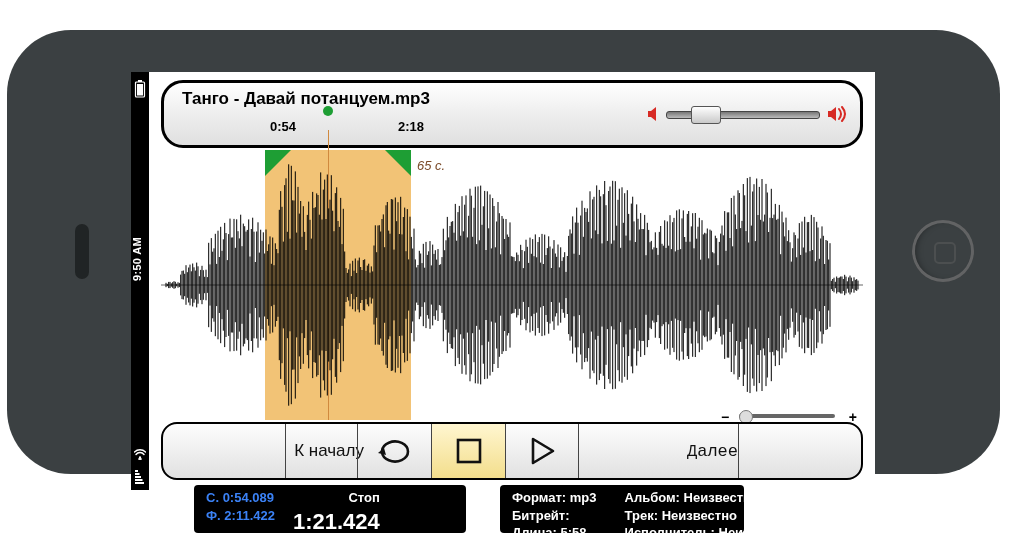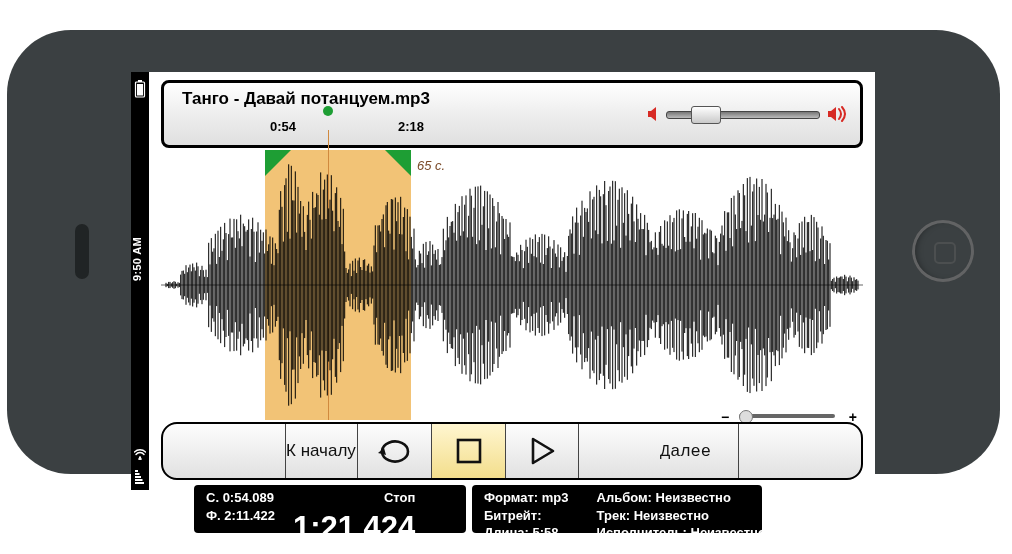--- a/index.html
+++ b/index.html
@@ -15,21 +15,21 @@
   .screen { position:absolute; left:142px; top:42px; width:726px; height:418px; background:#fff; }
 
   
   .statusbar { position:absolute; left:-18px; top:0; width:18px; height:418px; background:#000; }
   .battery-icon { position:absolute; right:3px; top:8px; }
   .clock { position:absolute; bottom:209px; left:0; width:18px; height:18px; transform:rotate(-90deg); transform-origin:center; color:#fff; font-size:11px; font-weight:bold; letter-spacing:.3px; white-space:nowrap; }
   .signal { position:absolute; left:3px; bottom:4px; }
   .wifi-icon { position:absolute; left:3px; bottom:30px; }
 
   
-  .topcard { position:absolute; left:12px; right:12px; top:8px; height:62px; border:3px solid #000; border-radius:8px;
+  .topcard { position:absolute; left:12px; right:12px; top:8px; height:62px; border:3px solid #000; border-radius:22px;
              background:linear-gradient(#fff,#ececec 55%,#e0e0e0); }
   .filename { position:absolute; left:18px; top:6px; font-size:17px; font-weight:600; }
   .marker-labels { position:absolute; left:90px; top:36px; font-size:13px; font-weight:600; }
   .marker-start { position:absolute; left:0;margin-left:16px; }
   .marker-end   { position:absolute; left:144px; }
   .vol-low { position:absolute; right:198px; top:22px; color:#d72a24; }
   .vol-high{ position:absolute; right:12px;  top:22px; color:#d72a24; }
   .vol-track { position:absolute; right:40px; top:28px; width:152px; height:6px; background:linear-gradient(#777,#bbb); border:1px solid #444; border-radius:3px; }
   .vol-knob { position:absolute; left:24px; top:-6px; width:28px; height:16px; background:linear-gradient(#fefefe,#c9c9c9); border:1px solid #555; border-radius:3px; }
 
@@ -52,31 +52,31 @@
   .zoom-plus  { position:absolute; right:-8px; top:-5px; font-size:14px; font-weight:bold; }
 
   
   .controls { position:absolute; left:12px; right:12px; bottom:10px; height:54px;
               background:linear-gradient(#fdfdfd,#e1e1e1); border:2px solid #000; border-radius:16px; overflow:hidden; }
   .btnrow { position:absolute; top:0; bottom:0; left:194px; right:194px; display:flex; }
   .ctrl { flex:0 0 auto; width:74px; height:100%; box-sizing:border-box; border-left:1.5px solid #444;
           display:flex; align-items:center; justify-content:center; }
   .ctrl:last-child { border-right:1.5px solid #444; }
   .ctrl.active { background:linear-gradient(#fff6d0,#f3de8c); }
-  .sidebtn { position:absolute; top:0; bottom:0; width:78px; display:flex; align-items:center; justify-content:flex-start; font-size:17px; font-weight:400; color:#111; }
+  .sidebtn { position:absolute; top:0; bottom:0; width:78px; display:flex; align-items:center; justify-content:flex-end; font-size:17px; font-weight:400; color:#111; }
   .sidebtn.left  { left:122px; border-left:1.5px solid #444; }
   .sidebtn.right { right:122px; border-right:1.5px solid #444;font-family:Liberation Mono, monospace; }
 
   
   .panel { position:absolute; background:#000; color:#fff; border-radius:4px; padding:4px 12px 5px; font-size:13px; line-height:1.35; }
   .panel1 { left:194px; top:485px; width:272px; height:48px; box-sizing:border-box; }
-  .panel2 { left:472px; top:485px; width:290px; height:48px; box-sizing:border-box; }
+  .panel2 { left:500px; top:485px; width:244px; height:48px; box-sizing:border-box; }
   .panel b { font-weight:700; }
-  .panel .blue { color:#ffffff; }
-  .panel .big { font-size:31px; font-weight:700; }
+  .panel .blue { color:#3b82f6; }
+  .panel .big { font-size:22px; font-weight:700; }
   .cols { display:flex; gap:28px; }
 </style>
 </head>
 <body>
 
 <div class="stage">
   <div class="phone">
     <div class="speaker"></div>
     <div class="home-outer">
       <div class="home-inner"></div>

